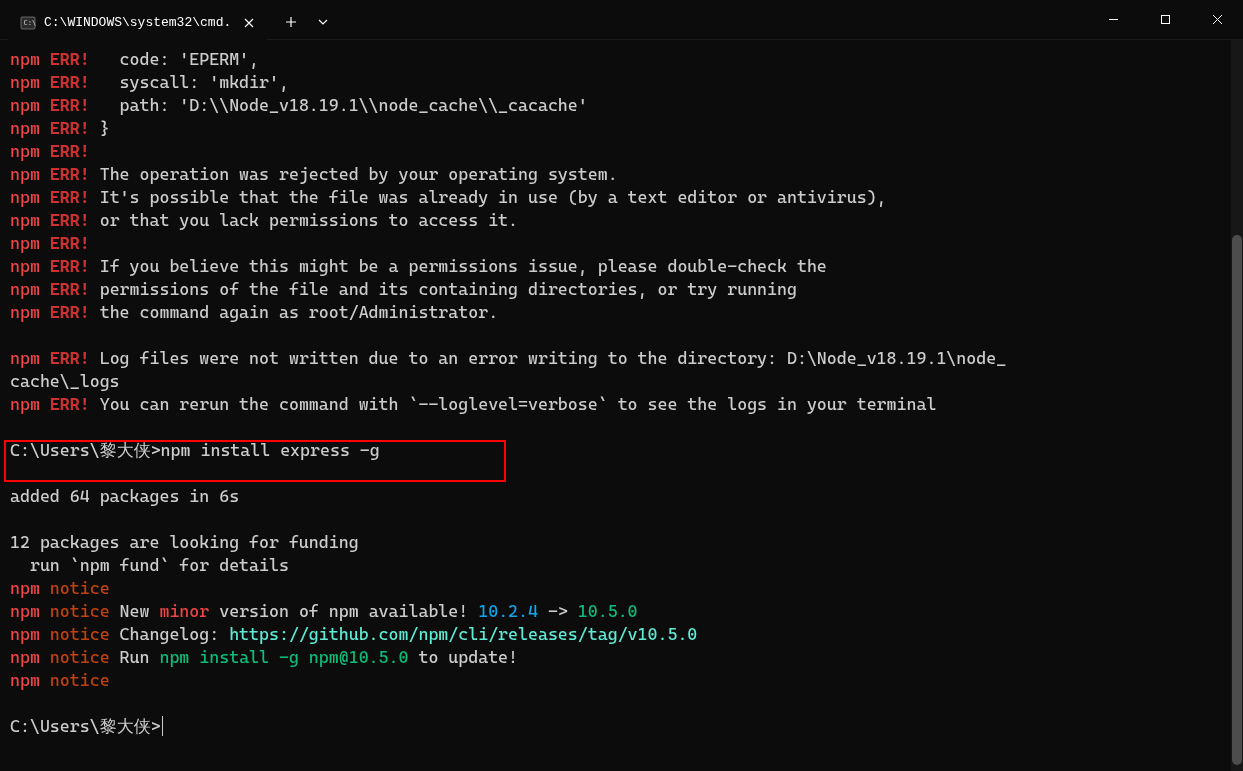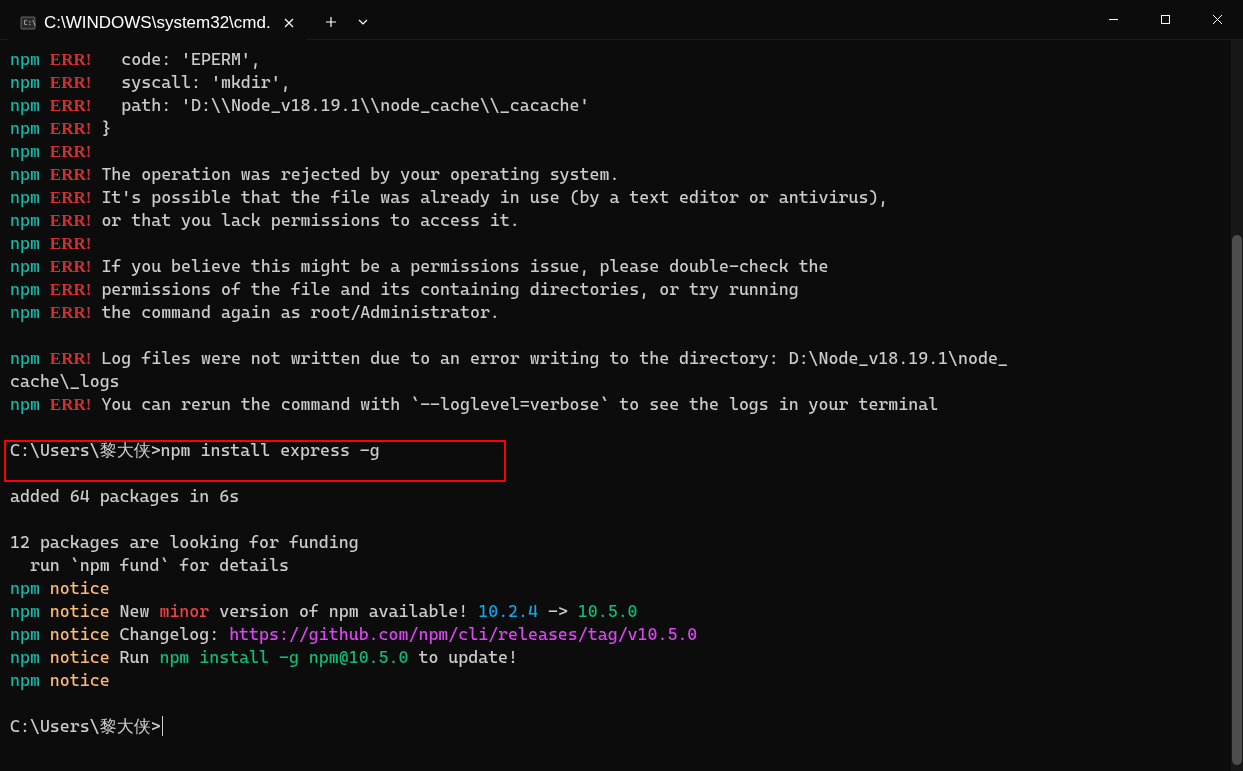--- a/index.html
+++ b/index.html
@@ -36,22 +36,22 @@
     }
     .tab-icon {
       width: 16px;
       height: 16px;
       display: flex;
       align-items: center;
       justify-content: center;
     }
     .tab-title {
       color: #ffffff;
-      font-size: 17px;
-      font-family: Liberation Sans, sans-serif;
+      font-size: 13px;
+      font-family: Liberation Mono, monospace;
       flex: 1;
       white-space: nowrap;
       overflow: hidden;
     }
     .tab-close {
       width: 20px;
       height: 20px;
       display: flex;
       align-items: center;
       justify-content: center;
@@ -99,27 +99,27 @@
     .terminal {
       padding: 8px 10px;
       font-size: 17px;
       line-height: 23px;
       color: #cccccc;
       white-space: pre;
       position: relative;
       height: calc(100% - 40px);
     }
     .line { display: block; }
-    .npm { color: #14b8a6; }
-    .err { color: #cd3131; font-weight: bold; font-family: Liberation Serif, serif; }
-    .notice { color: #fdba74; }
+    .npm { color: #ef4444; }
+    .err { color: #cd3131; font-weight: bold; }
+    .notice { color: #c2410c; }
     .yellow { color: #ef4444; }
     .red { color: #0ea5e9; }
     .green { color: #0dbc79; }
-    .url { color: #d946ef; text-decoration: none; }
+    .url { color: #5eead4; text-decoration: none; }
     .highlight-box {
       position: absolute;
       border: 2px solid #ff0000;
       pointer-events: none;
     }
     .cursor {
       display: inline-block;
       width: 1px;
       height: 20px;
       background: #cccccc;

